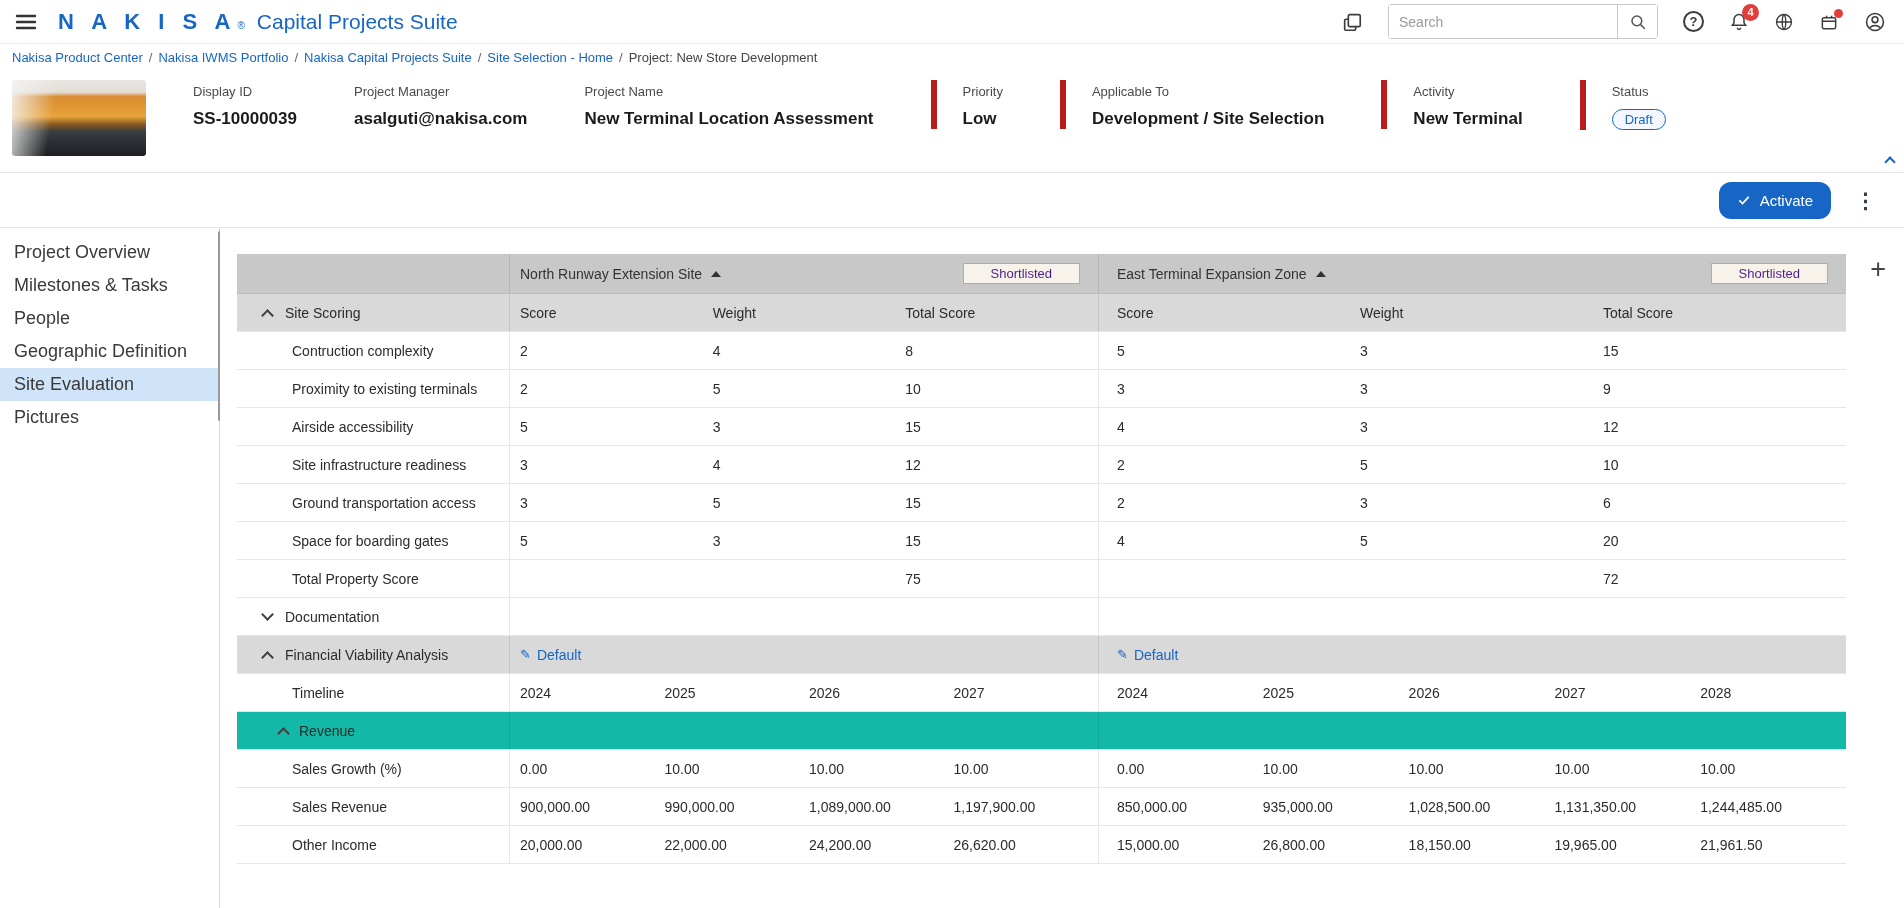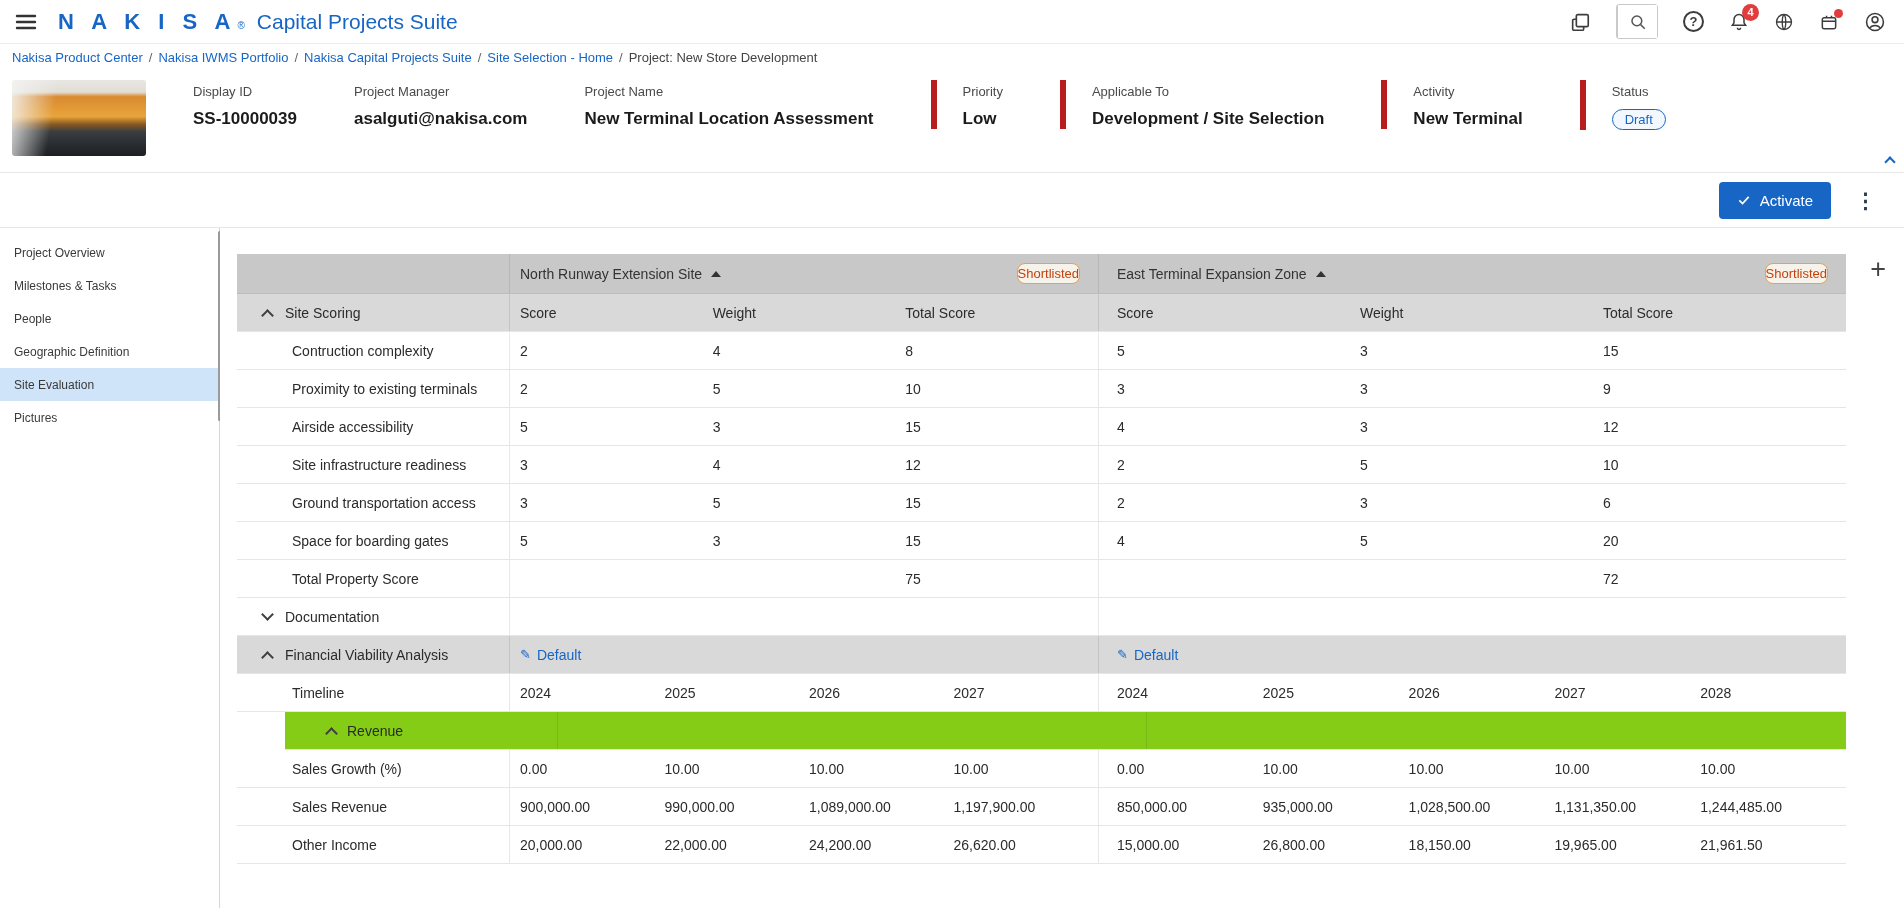--- a/index.html
+++ b/index.html
@@ -49,61 +49,61 @@
   .fvalue { font-size:17px; font-weight:700; color:#1b1b1b; white-space:nowrap; }
   .status-pill { display:inline-block; border:1px solid #1766C5; color:#1766C5; font-size:13px;
                  padding:2px 12px; border-radius:12px; background:#f2f8fd; }
   .collapse-chev { position:absolute; right:10px; bottom:2px; cursor:pointer; }
   .collapse-chev .chev { border-color:#1766C5; width:8px; height:8px; }
 
   
   .actionbar { height:55px; display:flex; align-items:center; justify-content:flex-end; gap:24px;
                padding-right:28px; border-bottom:1px solid #e6e6e6; background:#fff; }
   .activate { display:flex; align-items:center; gap:9px; background:#1766C5; color:#fff; border:none;
-              border-radius:4px; font-size:15px; font-family:inherit; padding:10px 18px; cursor:pointer; }
+              border-radius:12px; font-size:15px; font-family:inherit; padding:10px 18px; cursor:pointer; }
   .kebab { font-size:21px; font-weight:700; color:#2e3d4f; cursor:pointer; line-height:1; }
 
   
   .main { display:flex; height:683px; }
   .sidebar { width:220px; flex:none; position:relative; border-right:1px solid #d6d6d6; padding-top:8px; background:#fff; }
   .side-scroll { position:absolute; right:-2px; top:3px; width:3px; height:190px; background:#9a9a9a; border-radius:2px; cursor:grab; }
-  .side-item { height:33px; display:flex; align-items:center; padding-left:14px; font-size:12px; color:#3a3a3a; cursor:pointer; }
+  .side-item { height:33px; display:flex; align-items:center; padding-left:14px; font-size:18px; color:#3a3a3a; cursor:pointer; }
   .side-item.selected { background:#cfe4f8; }
   .content { flex:1; position:relative; padding:26px 0 0 17px; background:#fff; }
   .add-site { position:absolute; right:18px; top:28px; background:none; border:none;
               font-size:27px; color:#444; cursor:pointer; font-family:inherit; line-height:1; }
 
   
   .cmp-table { width:1609px; font-size:14px; }
   .row { display:flex; height:38px; border-bottom:1px solid #e6e6e6; background:#fff; align-items:stretch; }
   .row.sitehead { height:40px; background:#C8C8C8; border-bottom:1px solid #bdbdbd; }
   .row.section { background:#D9D9D9; }
-  .row.subsection { background:#84cc16;margin-left:48px; }
+  .row.subsection { background:#14b8a6; }
   .c-label { width:273px; flex:none; display:flex; align-items:center; border-right:1px solid rgba(0,0,0,0.09); }
   .c-site1 { width:589px; flex:none; display:flex; align-items:center; border-right:1px solid rgba(0,0,0,0.09); }
   .c-site2 { flex:1; display:flex; align-items:center; }
   .g3 { display:grid; grid-template-columns:repeat(3,1fr); align-items:center; }
   .g4 { display:grid; grid-template-columns:repeat(4,1fr); align-items:center; }
   .g5 { display:grid; grid-template-columns:repeat(5,1fr); align-items:center; }
   .pad1 { padding-left:10px; }
   .pad2 { padding-left:18px; }
   .with-chev { padding-left:26px; gap:13px; }
   .lab-indent { padding-left:55px; }
   .rev-indent { padding-left:42px; gap:11px; }
   .lbl { color:#2b2b2b; }
   .cell, .cellh { color:#2b2b2b; }
   .col3 { grid-column:3; }
   .sitehead .c-site1, .sitehead .c-site2 { justify-content:space-between; padding-right:18px; }
   .site-name-wrap { display:flex; align-items:center; gap:9px; }
   .c-site1 > .site-name-wrap { padding-left:10px; }
   .c-site2 > .site-name-wrap { padding-left:18px; }
   .tri-up { width:0; height:0; border-left:5px solid transparent; border-right:5px solid transparent;
             border-bottom:6px solid #333; display:inline-block; }
-  .shortlisted { border:1px solid #EDA13F; color:#c2410c; background:#f8f3ea; padding:2px 0;
-                 border-radius:8px; font-size:13px; white-space:nowrap; }
+  .shortlisted { border:1px solid #EDA13F; color:#4c1d95; background:#f8f3ea; padding:2px 27px;
+                 border-radius:0; font-size:13px; white-space:nowrap; }
   .default-link { display:flex; align-items:center; gap:6px; color:#1766C5; cursor:pointer; }
   .pencil { font-size:13px; }
 
   .chev { display:inline-block; width:9px; height:9px; border-left:2px solid #3f3f3f;
           border-bottom:2px solid #3f3f3f; flex:none; }
   .chev.down { transform:rotate(-45deg); margin-top:-4px; }
   .chev.up { transform:rotate(135deg); margin-top:5px; }
 </style>
 </head>
 <body>
@@ -123,20 +123,21 @@
     </div>
 
     <div class="topbar-right">
       <span class="tb-icon">
         <svg width="22" height="22" viewBox="0 0 24 24" fill="none" stroke="#3c3c3c" stroke-width="1.8">
           <rect x="8" y="4" width="13" height="13" rx="1.5"></rect>
           <path d="M16 17v2.5A1.5 1.5 0 0 1 14.5 21H5.5A1.5 1.5 0 0 1 4 19.5V10.5A1.5 1.5 0 0 1 5.5 9H8"></path>
         </svg>
       </span>
       <div class="searchbox">
+        <input type="text" placeholder="Search" style="">
         <button class="search-btn">
           <svg width="18" height="18" viewBox="0 0 24 24" fill="none" stroke="#555" stroke-width="2">
             <circle cx="10.5" cy="10.5" r="6.5"></circle>
               <path d="M15.5 15.5 21 21"></path>
           </svg>
         </button>
       </div>
       <span class="tb-icon">
         <span class="help-circle">?</span>
       </span>

